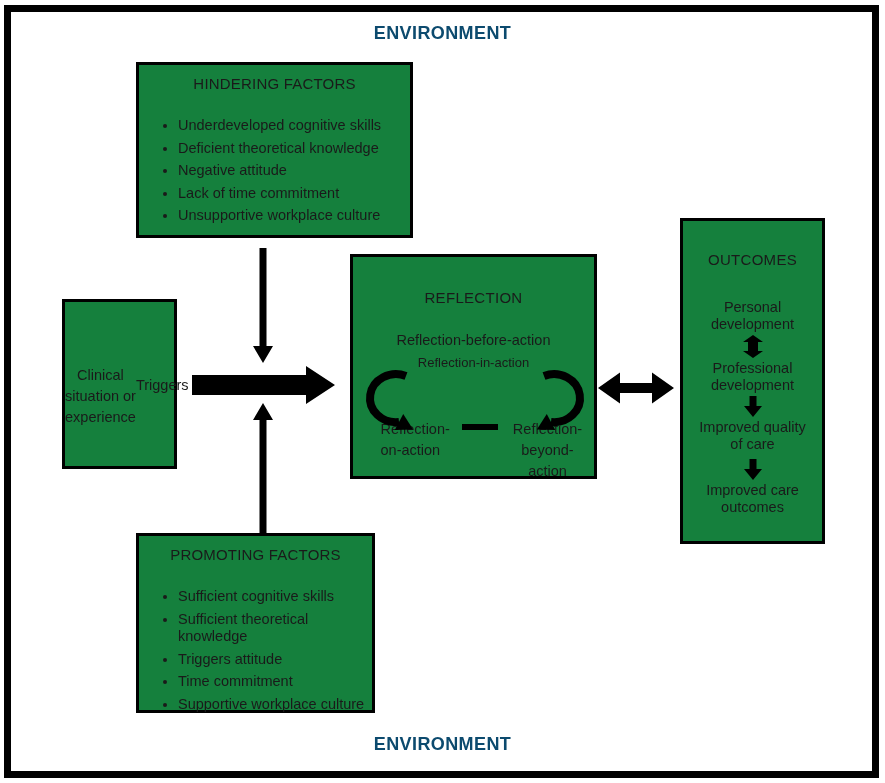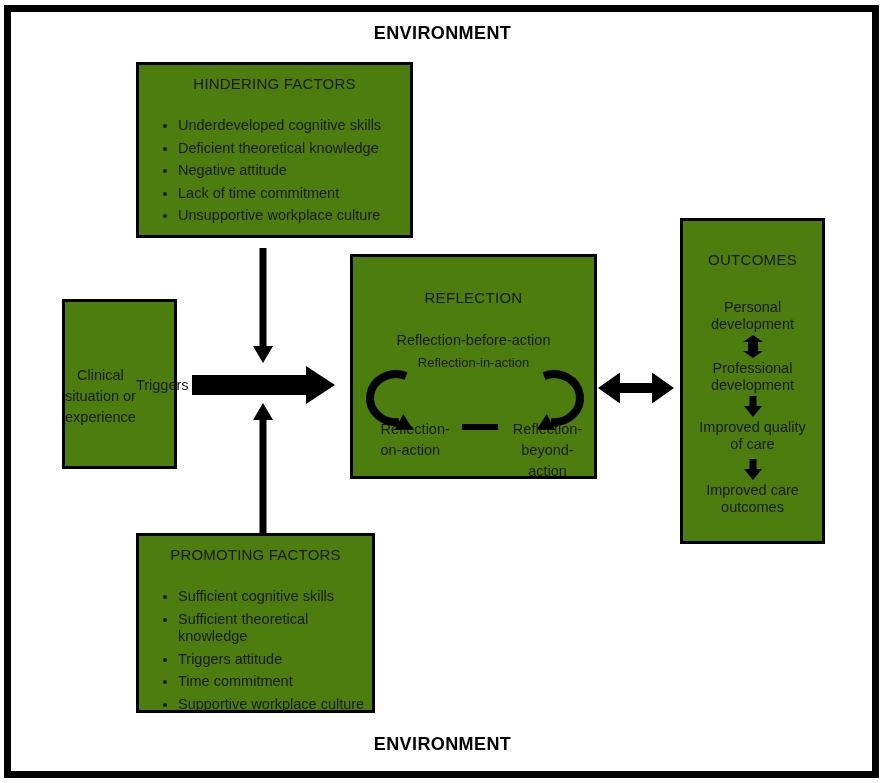--- a/index.html
+++ b/index.html
@@ -7,28 +7,28 @@
     position:relative; width:885px; height:783px; background:#ffffff;
     font-family:"Liberation Sans","DejaVu Sans",sans-serif;
     color:#1a1a1a; overflow:hidden;
   }
   .frame {
     position:absolute; left:4px; top:5px; right:6px; bottom:5px;
     border:7px solid #000; z-index:0;
   }
   .env-label {
     position:absolute; left:0; width:100%; text-align:center;
-    font-size:18px; font-weight:bold; letter-spacing:0.4px; color:#000000;
+    font-size:18px; font-weight:bold; letter-spacing:0.4px; color:#0c4a6e;
     z-index:1;
   }
   .env-top { top:23px; }
   .env-bottom { top:734px; }
 
   .box {
-    position:absolute; box-sizing:border-box; background:#4d7c0f;
+    position:absolute; box-sizing:border-box; background:#15803d;
     border:3px solid #000; z-index:1;
   }
   .box-hindering { left:136px; top:62px;  width:277px; height:176px; }
   .box-clinical  { left:62px;  top:299px; width:115px; height:170px; display:flex; flex-direction:row; align-items:center; }
   .box-reflection{ left:350px; top:254px; width:247px; height:225px; display:flex; flex-direction:column; align-items:center; }
   .box-outcomes  { left:680px; top:218px; width:145px; height:326px; display:flex; flex-direction:column; align-items:center; }
   .box-promoting { left:136px; top:533px; width:239px; height:180px; }
 
   .factor-title {
     margin-top:10px; text-align:center; font-size:15px; letter-spacing:0.2px;

